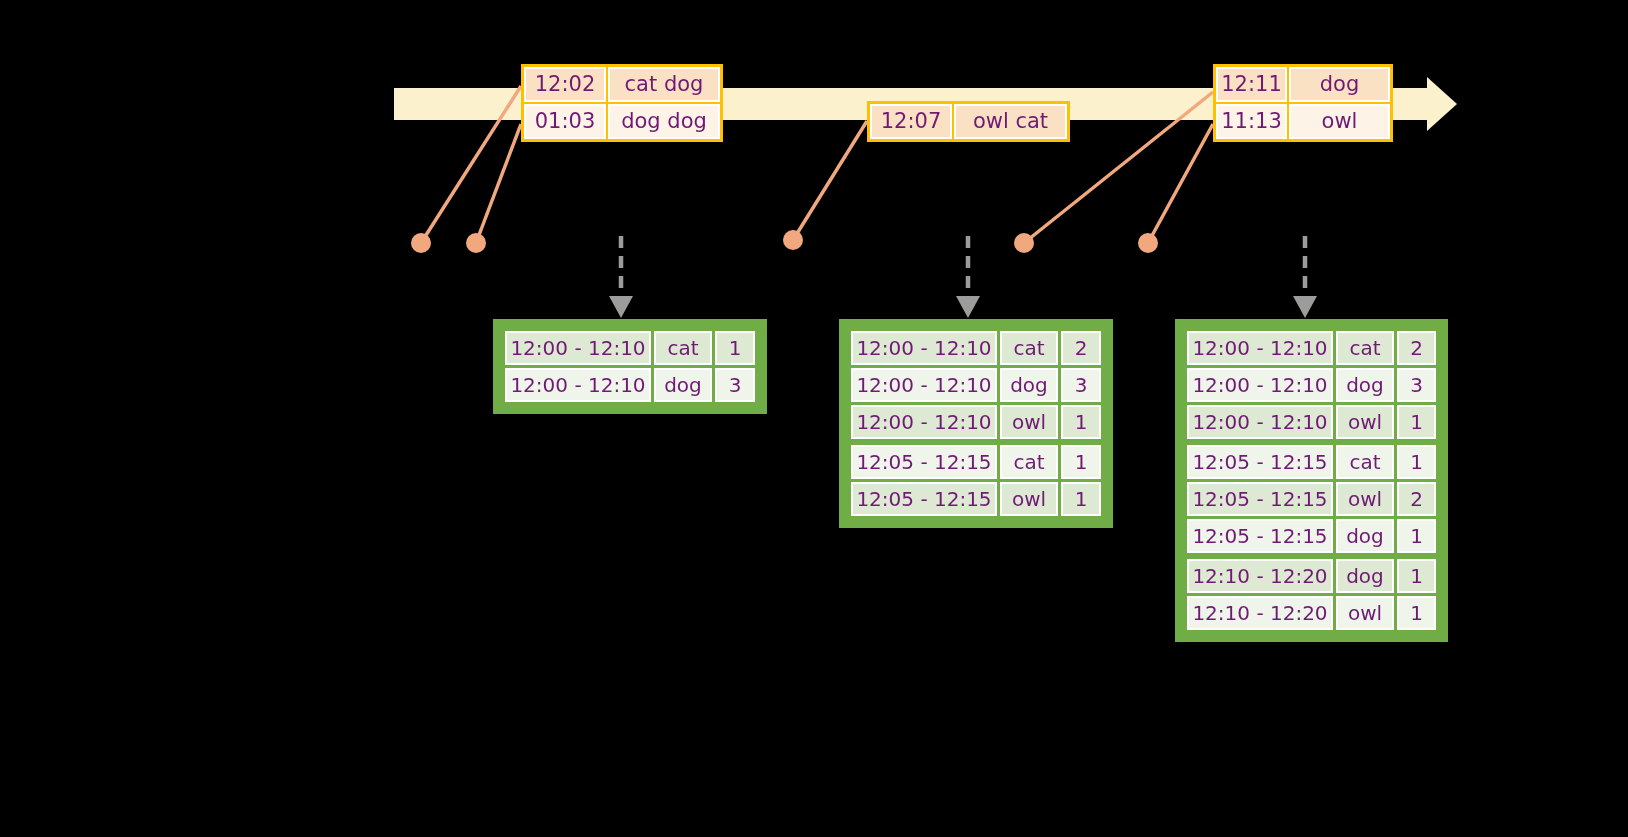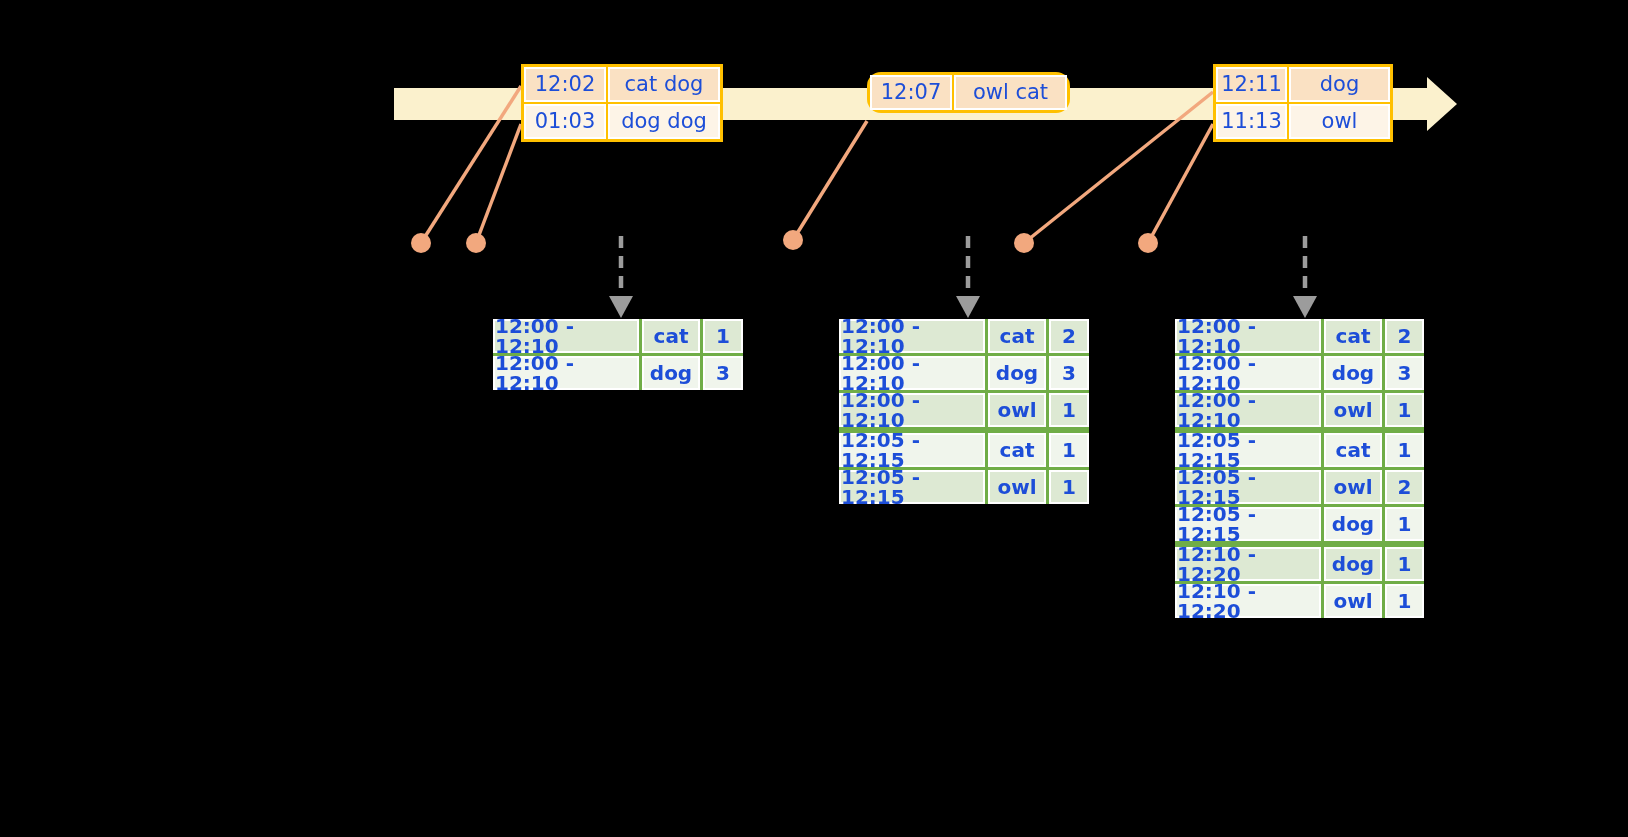--- a/index.html
+++ b/index.html
@@ -1,34 +1,34 @@
 <!DOCTYPE html>
 <html><head>
 <meta charset="utf-8">
 <style>
   html,body{margin:0;padding:0;background:#000;}
   #canvas{
     position:relative;width:1628px;height:837px;background:#000000;overflow:hidden;
-    font-family:"DejaVu Sans","Liberation Sans",sans-serif;color:#1d4ed8;
+    font-family:"DejaVu Sans","Liberation Sans",sans-serif;color:#701a75;text-align:right;
   }
   
   .band{position:absolute;left:394px;top:88px;width:1033px;height:32px;background:#FBF1CD;z-index:1;}
   
   #overlay{position:absolute;left:0;top:0;z-index:2;}
   
   .otable{position:absolute;z-index:3;background:#FFC000;padding:3px;display:flex;flex-direction:column;gap:2px;}
   .orow{display:grid;gap:2px;}
   .orow.cols-t1{grid-template-columns:82px 1fr;}
   .orow.cols-t3{grid-template-columns:71px 1fr;}
   .ocell{border:2px solid #FFFFFF;height:31px;display:flex;align-items:center;justify-content:center;
          font-size:21px;line-height:1;}
   .fill-peach{background:#FAE1C3;}
   .fill-cream{background:#FDF4E7;}
   
-  .gtable{position:absolute;z-index:3;background:#70AD47;padding:0;display:flex;flex-direction:column;gap:3px;font-weight:bold;}
+  .gtable{position:absolute;z-index:3;background:#70AD47;padding:12px;display:flex;flex-direction:column;gap:3px;}
   .grow{display:grid;grid-template-columns:146px 58px 1fr;gap:3px;}
   .grow.group-sep{margin-top:3px;}
   .gcell{border:2px solid #FFFFFF;height:30px;display:flex;align-items:center;justify-content:center;
          font-size:20px;line-height:1;}
   .fill-gdark{background:#DDE9D3;}
   .fill-glight{background:#F0F5EC;}
 </style>
 </head>
 <body>
 
@@ -64,21 +64,21 @@
     <div class="orow cols-t1">
       <div class="ocell fill-peach">12:02</div>
       <div class="ocell fill-peach">cat dog</div>
     </div>
     <div class="orow cols-t1">
       <div class="ocell fill-cream">01:03</div>
       <div class="ocell fill-cream">dog dog</div>
     </div>
   </div>
 
-  <div class="otable" style="left:867px;top:72px;width:197px;border-radius:14px;">
+  <div class="otable" style="left:867px;top:101px;width:197px;">
     <div class="orow cols-t1">
       <div class="ocell fill-peach">12:07</div>
       <div class="ocell fill-peach">owl cat</div>
     </div>
   </div>
 
   <div class="otable" style="left:1213px;top:64px;width:174px;">
     <div class="orow cols-t3">
       <div class="ocell fill-peach">12:11</div>
       <div class="ocell fill-peach">dog</div>

